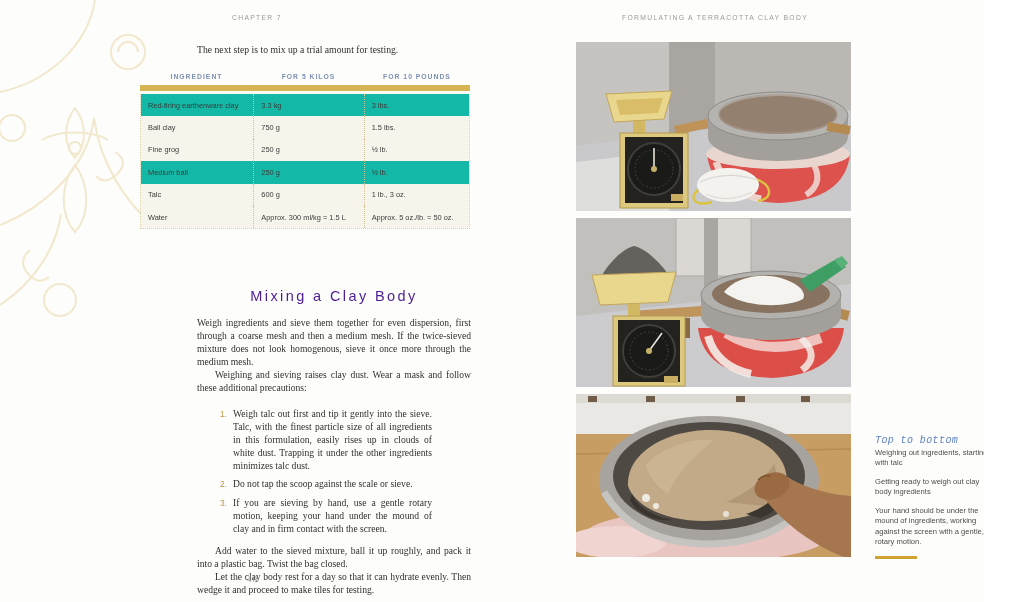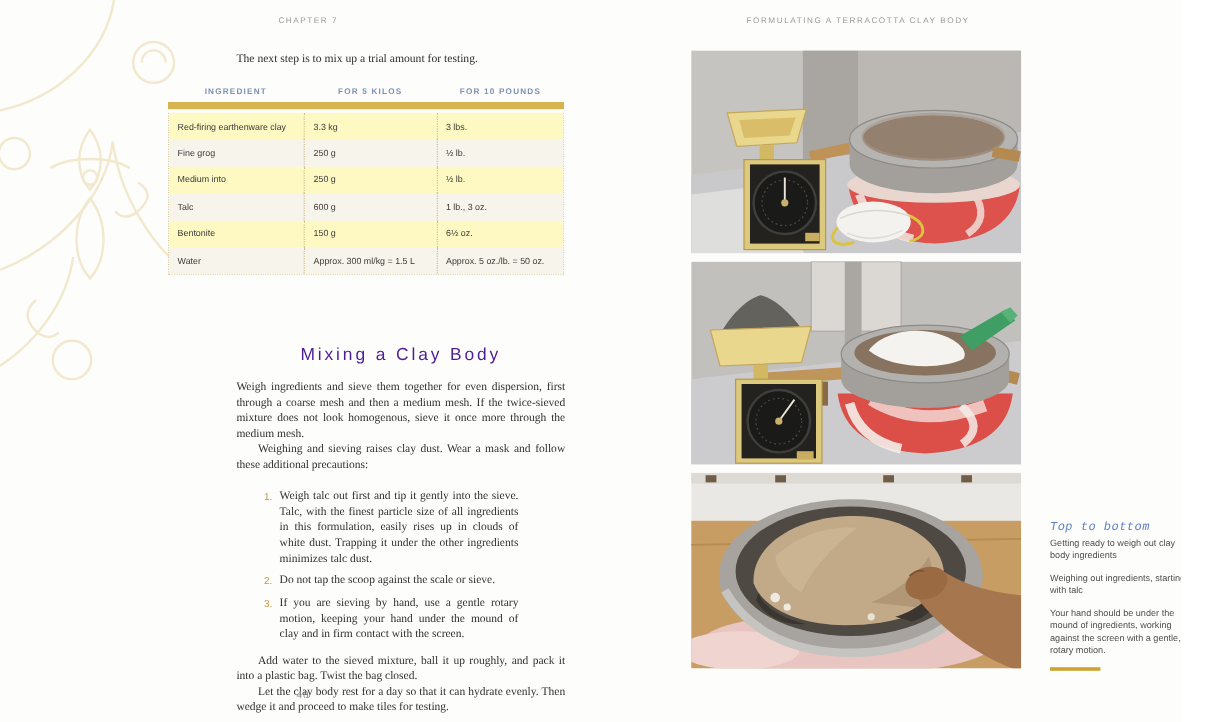--- a/index.html
+++ b/index.html
@@ -12,21 +12,21 @@
   .header-right{right:176px;}
   .intro{position:absolute;left:197px;top:44px;width:274px;margin:0;font-size:9.7px;color:#2f2f2d;}
   
   .ing-table{position:absolute;left:140px;top:69px;width:330px;font-family:"Liberation Sans",sans-serif;}
   .thead{display:flex;height:15px;align-items:center;}
   .th{font-size:6.8px;font-weight:bold;letter-spacing:1px;color:#7d90b2;text-align:center;}
   .c1{width:113px;} .c2{width:111px;} .c3{width:106px;}
   .goldbar{height:6px;background:#d6b452;margin-top:1px;}
   .rows{margin-top:3px;border:1px dotted #ddcf9e;border-top:none;}
   .row{display:flex;height:22.4px;align-items:center;font-size:7.4px;color:#3b3b39;}
-  .row.g{background:#fef9c3;align-items:flex-end;} .row.w{background:#f7f4ec;}
+  .row.g{background:#14b8a6;align-items:flex-end;} .row.w{background:#f7f4ec;}
   .td{padding-left:7px;box-sizing:border-box;height:100%;display:flex;align-items:center;}
   .td.c2,.td.c3{border-left:1px dotted #cfc08d;}
   
   .section-heading{position:absolute;left:197px;top:288px;width:274px;margin:0;text-align:center;
           font-family:"Liberation Sans",sans-serif;font-weight:400;font-size:14.5px;
           letter-spacing:2.4px;color:#4c1d95;}
   .bodytext{position:absolute;left:197px;top:316px;width:274px;font-size:9.6px;line-height:13px;
           color:#30302e;text-align:justify;}
   .bodytext p{margin:0;}
   .bodytext p.indent{text-indent:18px;}
@@ -81,38 +81,38 @@
       <div class="th c3">FOR 10 POUNDS</div>
     </div>
     <div class="goldbar"></div>
     <div class="rows">
       <div class="row g">
         <div class="td c1">Red-firing earthenware clay</div>
         <div class="td c2">3.3 kg</div>
         <div class="td c3">3 lbs.</div>
       </div>
       <div class="row w">
+        <div class="td c1">Ball clay</div>
+        <div class="td c2">750 g</div>
+        <div class="td c3">1.5 lbs.</div>
+      </div>
+      <div class="row w">
         <div class="td c1">Fine grog</div>
         <div class="td c2">250 g</div>
         <div class="td c3">½ lb.</div>
       </div>
       <div class="row g">
-        <div class="td c1">Medium into</div>
+        <div class="td c1">Medium ball</div>
         <div class="td c2">250 g</div>
         <div class="td c3">½ lb.</div>
       </div>
       <div class="row w">
         <div class="td c1">Talc</div>
         <div class="td c2">600 g</div>
         <div class="td c3">1 lb., 3 oz.</div>
-      </div>
-      <div class="row g">
-        <div class="td c1">Bentonite</div>
-        <div class="td c2">150 g</div>
-        <div class="td c3">6½ oz.</div>
       </div>
       <div class="row w">
         <div class="td c1">Water</div>
         <div class="td c2">Approx. 300 ml/kg = 1.5 L</div>
         <div class="td c3">Approx. 5 oz./lb. = 50 oz.</div>
       </div>
     </div>
   </div>
 
   <h2 class="section-heading">Mixing a Clay Body</h2>
@@ -257,19 +257,19 @@
           <path d="M275 163 L275 102 C248 100 224 92 207 80 L184 98 C202 126 238 152 268 163 Z" fill="#a6764e"></path>
           <ellipse cx="196" cy="92" rx="18" ry="13" fill="#9a6a42" transform="rotate(-20 196 92)"></ellipse>
           <path d="M182 86 q6 -6 12 -4" stroke="#7e532f" stroke-width="1.5" fill="none"></path>
         </g>
       </svg>
     </div>
   </div>
 
   <div class="captions">
     <div class="cap-heading">Top to bottom</div>
+    <p class="cap">Weighing out ingredients, starting with talc</p>
     <p class="cap">Getting ready to weigh out clay body ingredients</p>
-    <p class="cap">Weighing out ingredients, starting with talc</p>
     <p class="cap">Your hand should be under the mound of ingredients, working against the screen with a gentle, rotary motion.</p>
     <div class="cap-bar"></div>
   </div>
 
 </div>
 
 </body></html>

